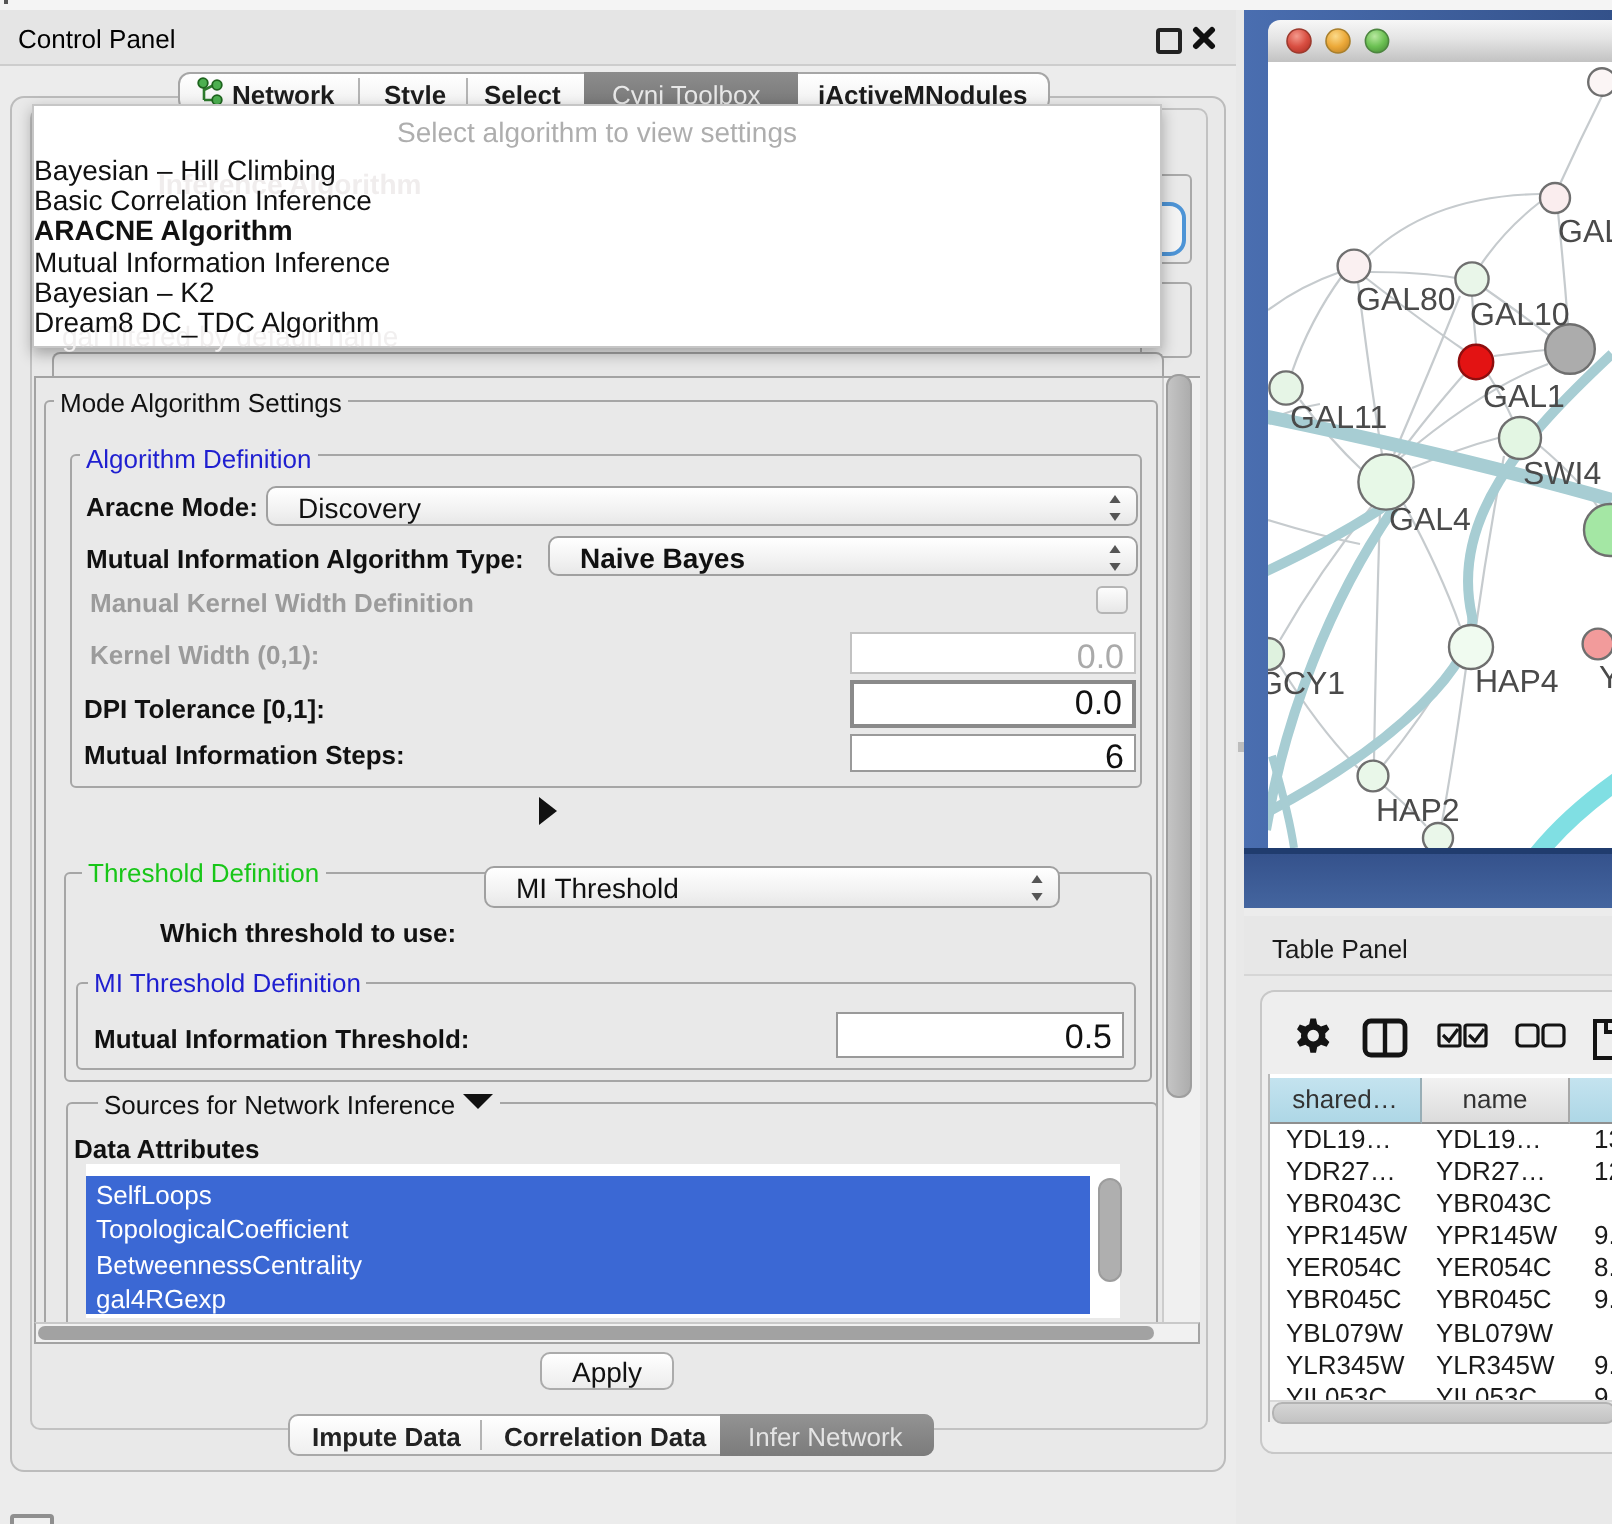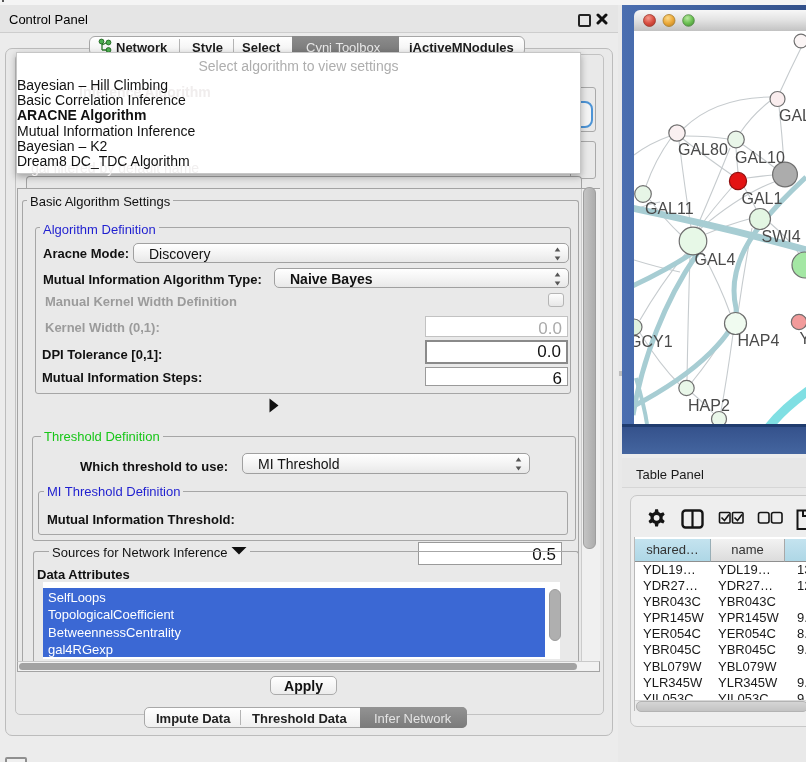--- a/index.html
+++ b/index.html
@@ -57,21 +57,21 @@
   <div class="abs" style="left:570px;top:141px;width:24px;height:36px;border:1px solid #a9a9a9;border-radius:3px;"></div>
 
   <div class="abs" style="left:26px;top:176px;width:554px;height:11px;border:1px solid #a3a3a3;border-bottom:none;border-radius:4px 4px 0 0;background:#e7e7e7;"></div>
 
   <div class="abs" style="left:17px;top:188px;width:583px;height:484px;background:#e9e9e9;border:1px solid #a3a3a3;box-sizing:border-box;"></div>
 
   <div class="abs" style="left:581px;top:189px;width:18px;height:472px;background:#f0f0f0;border-left:1px solid #cccccc;"></div>
   <div class="abs" style="left:583px;top:187px;width:11px;height:360px;background:linear-gradient(to right,#c4c4c4,#adadad);border:1px solid #9e9e9e;border-radius:6px;"></div>
 
   <div class="grp" style="left:22px;top:200px;width:555px;height:466px;border-bottom:none;border-radius:3px 3px 0 0;"></div>
-  <div class="gt" style="left:27px;top:194px;color:#111;">Basic Algorithm Settings</div>
+  <div class="gt" style="left:27px;top:194px;color:#111;">Mode Algorithm Settings</div>
 
   <div class="grp" style="left:35px;top:227px;width:534px;height:165px;"></div>
   <div class="gt" style="left:40px;top:222px;color:#1f1fd0;position:absolute;">Algorithm Definition</div>
 
   <div class="blbl" style="left:43px;top:246px;">Aracne Mode:</div>
   <div class="combo" style="left:133px;top:243px;width:436px;height:20px;">
       <span class="ct">Discovery</span>
     <svg class="carr" viewBox="0 0 7 14">
         <path d="M3.5 0.5 L6.3 4.5 L0.7 4.5 Z" fill="#555"></path>
         <path d="M3.5 13.5 L6.3 9.5 L0.7 9.5 Z" fill="#555"></path>
@@ -94,54 +94,54 @@
   <div class="blbl" style="left:42px;top:370px;">Mutual Information Steps:</div>
   <div class="field" style="left:425px;top:367px;width:143px;height:19px;font-size:17px;line-height:21px;">6</div>
 
   <svg class="abs" style="left:268px;top:398px;" width="12" height="15" viewBox="0 0 12 15">
       <path d="M1.5 0.5 L10.5 7.5 L1.5 14.5 Z" fill="#111"></path>
     </svg>
 
   <div class="grp" style="left:32px;top:436px;width:542px;height:103px;"></div>
   <div class="gt" style="left:41px;top:429px;color:#18c618;position:absolute;">Threshold Definition</div>
   <div class="blbl" style="left:80px;top:459px;">Which threshold to use:</div>
-  <div class="combo" style="left:242px;top:453px;width:288px;height:21px;">
+  <div class="combo" style="left:242px;top:433px;width:288px;height:21px;">
       <span class="ct">MI Threshold</span>
     <svg class="carr" viewBox="0 0 7 14">
         <path d="M3.5 0.5 L6.3 4.5 L0.7 4.5 Z" fill="#555"></path>
         <path d="M3.5 13.5 L6.3 9.5 L0.7 9.5 Z" fill="#555"></path>
       </svg>
   </div>
 
   <div class="grp" style="left:38px;top:491px;width:528px;height:42px;"></div>
   <div class="gt" style="left:44px;top:484px;color:#1f1fd0;position:absolute;">MI Threshold Definition</div>
   <div class="blbl" style="left:47px;top:512px;">Mutual Information Threshold:</div>
-  <div class="field" style="left:418px;top:506px;width:144px;height:23px;font-size:17px;line-height:23px;margin-top:36px;">0.5</div>
+  <div class="field" style="left:418px;top:506px;width:144px;height:23px;font-size:17px;line-height:23px;">0.5</div>
 
   <div class="grp" style="left:33px;top:551px;width:544px;height:115px;border-bottom:none;"></div>
   <div class="gt" style="left:49px;top:543px;color:#111;position:absolute;">Sources for Network Inference <span style="display:inline-block;vertical-align:2px;"><svg width="16" height="9" viewBox="0 0 16 9">
           <path d="M0.5 1 L15.5 1 L8 8.5 Z" fill="#111"></path>
         </svg></span></div>
   <div class="blbl" style="left:37px;top:567px;">Data Attributes</div>
 
   <div class="abs" style="left:43px;top:582px;width:517px;height:77px;background:#ffffff;"></div>
   <div class="abs" style="left:43px;top:588px;width:502px;height:69px;background:#3b68d4;"></div>
   <div class="abs" style="left:48px;top:589px;font-size:13px;color:#fff;line-height:17.3px;">SelfLoops<br>TopologicalCoefficient<br>BetweennessCentrality<br>gal4RGexp</div>
   <div class="abs" style="left:549px;top:589px;width:10px;height:50px;background:#afafaf;border:1px solid #9d9d9d;border-radius:6px;"></div>
 
   <div class="abs" style="left:17px;top:661px;width:583px;height:11px;background:#f1f1f1;border:1px solid #a3a3a3;border-top:1px solid #c9c9c9;box-sizing:border-box;"></div>
   <div class="abs" style="left:19px;top:663px;width:558px;height:7px;background:#a2a2a2;border-radius:4px;"></div>
 
-  <div class="abs" style="left:270px;top:676px;width:67px;height:19px;background:linear-gradient(#ffffff,#ececec);border:1px solid #ababab;border-radius:5px;box-sizing:border-box;text-align:center;font-size:14px;font-weight:700;color:#111;padding-top:0px;line-height:18px;">Apply</div>
+  <div class="abs" style="left:270px;top:676px;width:67px;height:19px;background:linear-gradient(#ffffff,#ececec);border:1px solid #ababab;border-radius:5px;box-sizing:border-box;text-align:center;font-size:14px;font-weight:400;color:#111;padding-top:0px;line-height:18px;">Apply</div>
 
   <div class="abs" style="left:144px;top:707px;width:323px;height:21px;background:linear-gradient(#ffffff,#efefef);border:1px solid #a8a8a8;border-radius:5px;box-sizing:border-box;"></div>
   <div class="abs" style="left:360px;top:707px;width:107px;height:21px;background:linear-gradient(#939393,#7b7b7b);border-radius:0 5px 5px 0;"></div>
   <div class="abs" style="left:240px;top:710px;width:1px;height:15px;background:#b4b4b4;"></div>
   <div class="abs" style="left:156px;top:711px;font-size:13px;font-weight:bold;color:#222;">Impute Data</div>
-  <div class="abs" style="left:252px;top:711px;font-size:13px;font-weight:bold;color:#222;">Threshold Data</div>
+  <div class="abs" style="left:252px;top:711px;font-size:13px;font-weight:bold;color:#222;">Correlation Data</div>
   <div class="abs" style="left:374px;top:711px;font-size:13px;color:#e4e4e4;">Infer Network</div>
 
   <div class="abs" style="left:5px;top:757px;width:18px;height:12px;border:2px solid #8f8f8f;border-radius:2px;background:#f0f0f0;"></div>
 
   <div class="abs" style="left:16px;top:52px;width:565px;height:122px;background:#ffffff;border:1px solid #c6c6c6;box-shadow:0 3px 7px rgba(0,0,0,0.30);box-sizing:border-box;"></div>
   <div class="abs" style="left:16px;top:58px;width:565px;text-align:center;font-size:14px;color:#aeaeae;">Select algorithm to view settings</div>
   <div class="abs" style="left:79px;top:84px;font-size:14px;color:#f0eded;font-weight:bold;">Inference Algorithm</div>
   <div class="abs" style="left:31px;top:160px;font-size:14px;color:#f1efef;">gal filtered by default name</div>
   <div class="abs" style="left:17px;top:77px;font-size:14px;color:#111;">Bayesian – Hill Climbing</div>
   <div class="abs" style="left:17px;top:92px;font-size:14px;color:#111;">Basic Correlation Inference</div>

